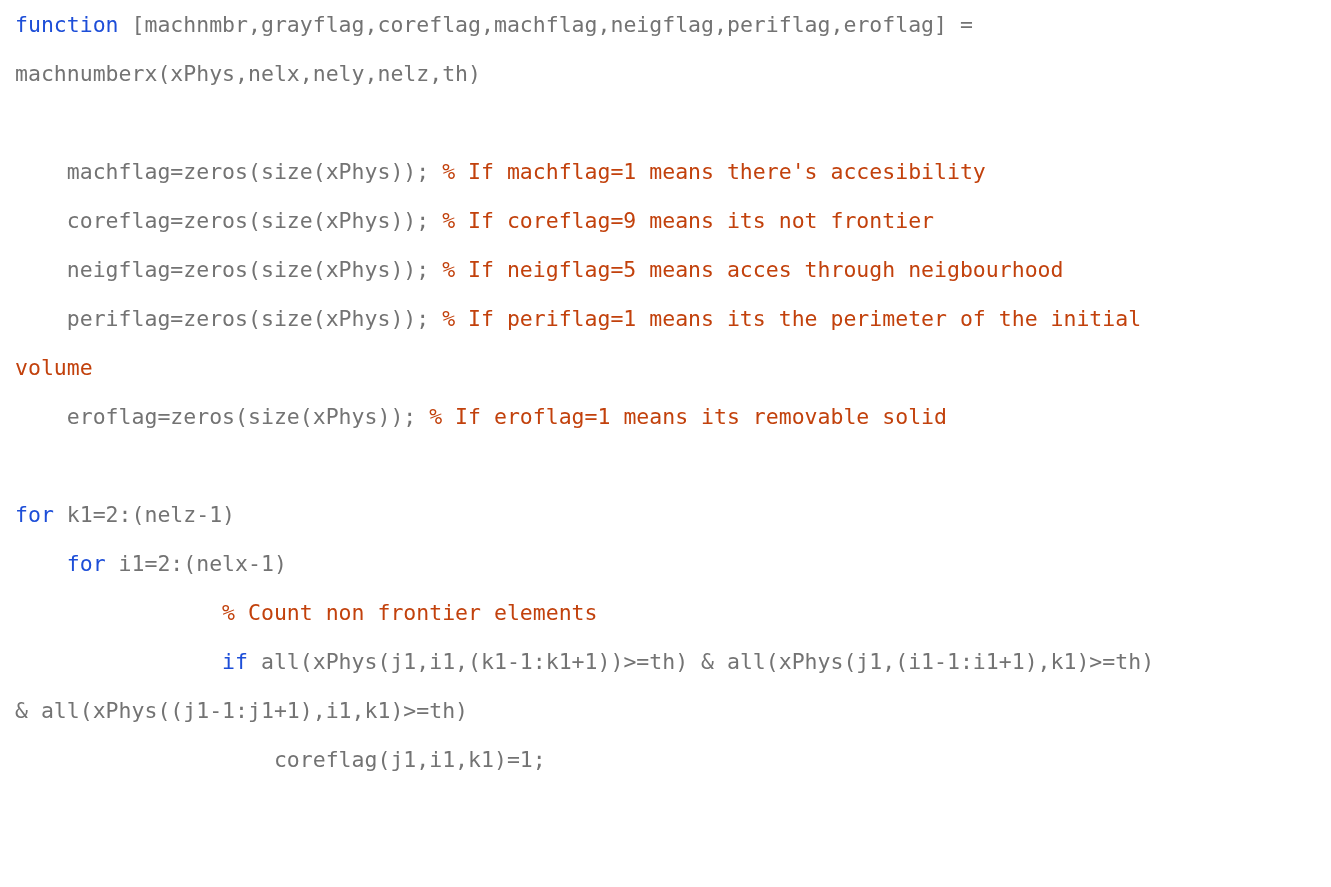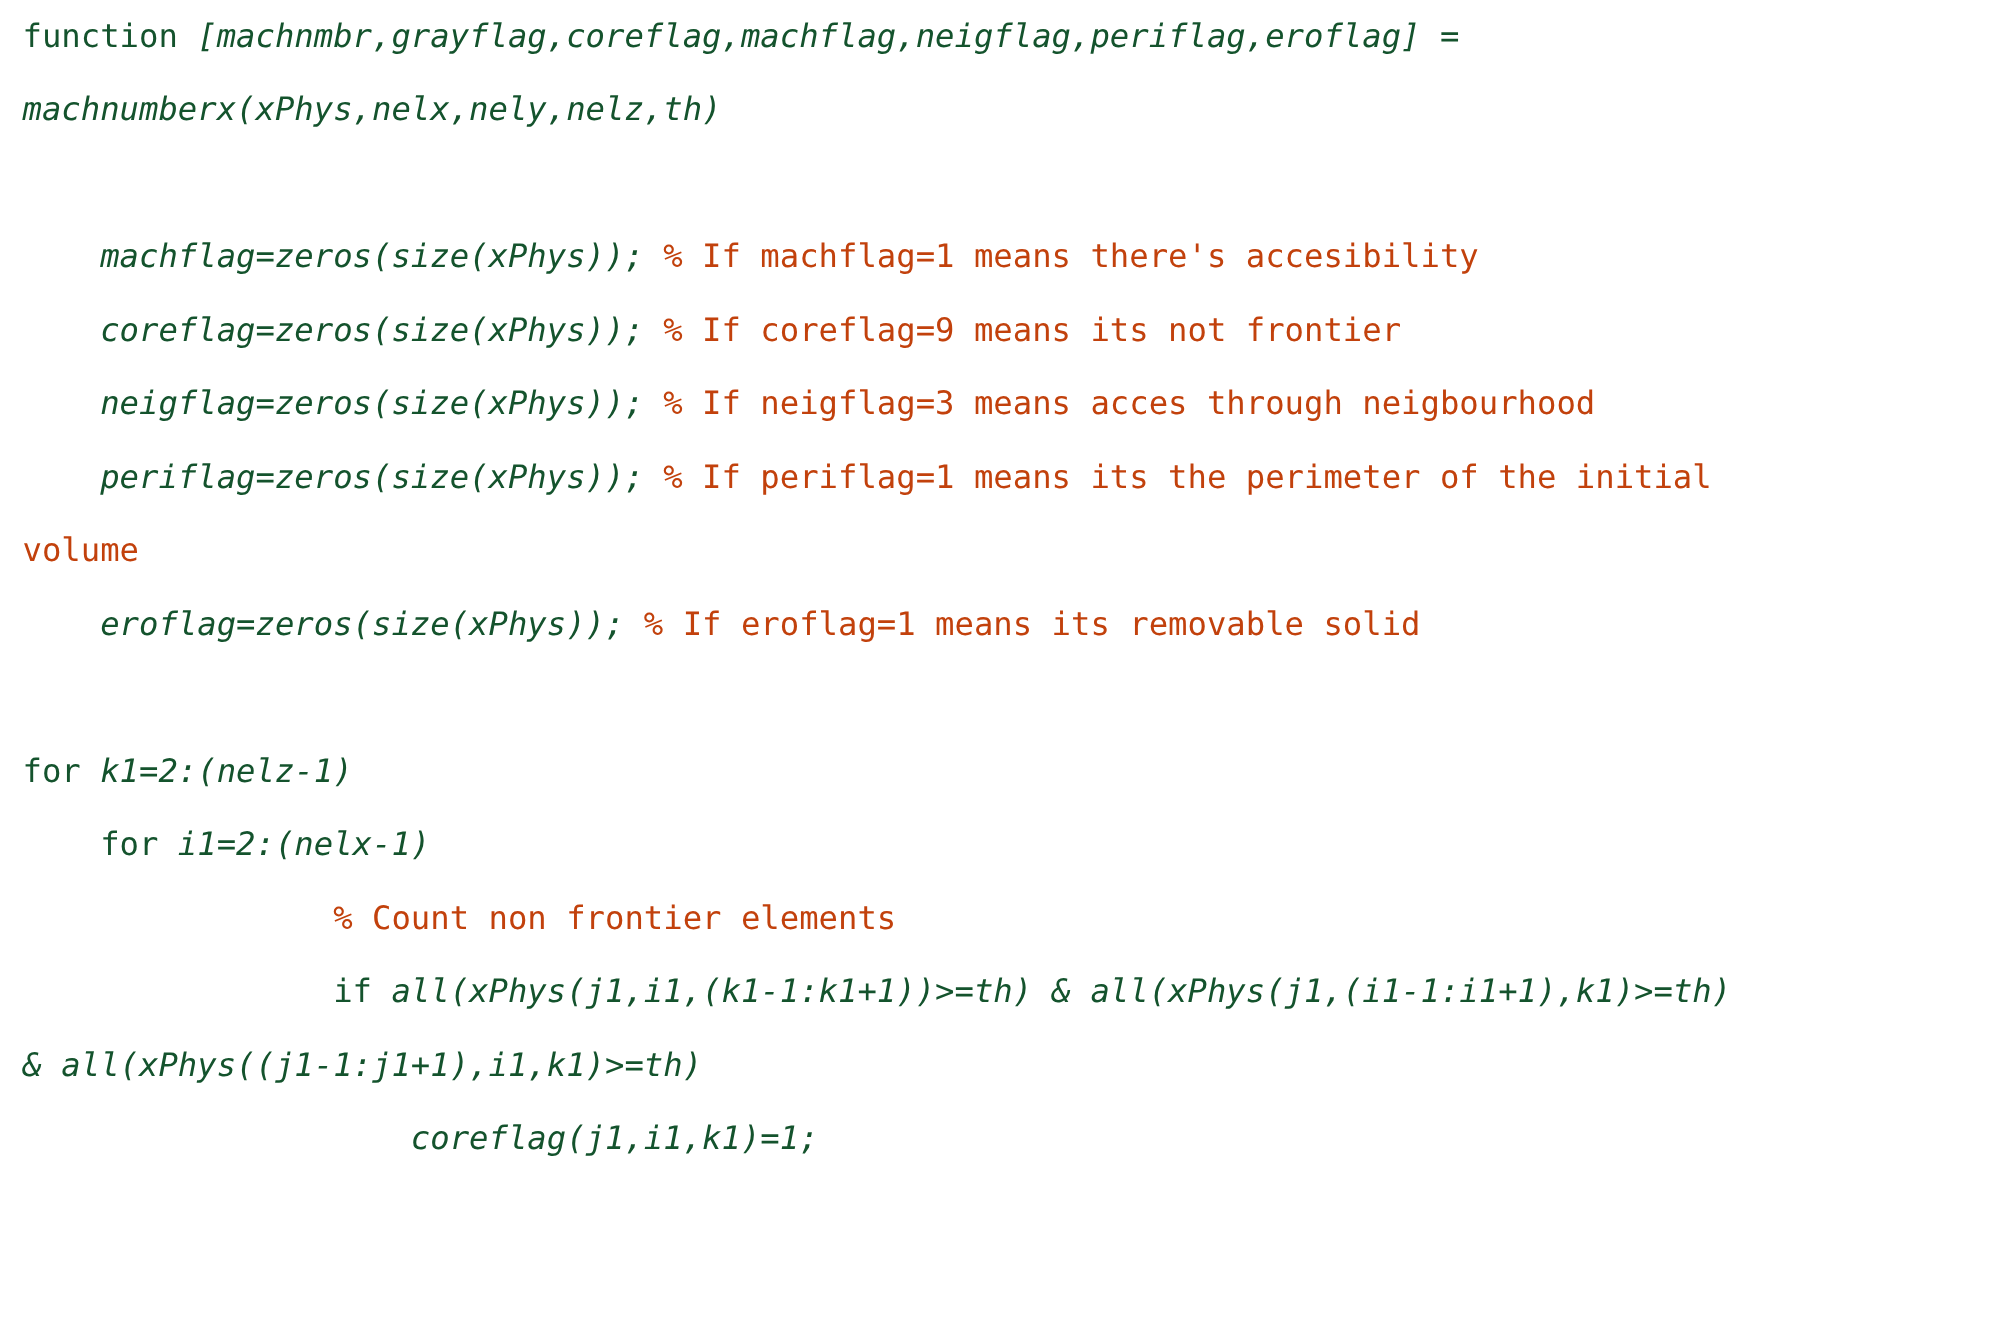--- a/index.html
+++ b/index.html
@@ -29,35 +29,35 @@
     font-size: 21.5px;
     letter-spacing: 0px;
     white-space: pre;
     color: #000000;
     padding-left: 15px;
     box-sizing: border-box;
   }
   .code-line .tok {
     white-space: pre;
   }
-  .tok-keyword { color: #14532d; }
+  .tok-keyword { color: #1d4ed8; }
   .tok-comment { color: #c2410c; margin-top: 24px; }
-  .tok-plain   { color: #14532d; font-style: italic; }
+  .tok-plain   { color: #737373; }
   .code-line.blank { color: transparent; }
 </style>
 </head>
 <body>
 
 <div id="code-listing">
     <div class="code-line"><span class="tok tok-keyword">function</span><span class="tok tok-plain"> [machnmbr,grayflag,coreflag,machflag,neigflag,periflag,eroflag] =</span></div>
     <div class="code-line"><span class="tok tok-plain">machnumberx(xPhys,nelx,nely,nelz,th)</span></div>
     <div class="code-line blank"><span class="tok tok-plain"> </span></div>
     <div class="code-line"><span class="tok tok-plain">    machflag=zeros(size(xPhys)); </span><span class="tok tok-comment">% If machflag=1 means there's accesibility</span></div>
     <div class="code-line"><span class="tok tok-plain">    coreflag=zeros(size(xPhys)); </span><span class="tok tok-comment">% If coreflag=9 means its not frontier</span></div>
-    <div class="code-line"><span class="tok tok-plain">    neigflag=zeros(size(xPhys)); </span><span class="tok tok-comment">% If neigflag=3 means acces through neigbourhood</span></div>
+    <div class="code-line"><span class="tok tok-plain">    neigflag=zeros(size(xPhys)); </span><span class="tok tok-comment">% If neigflag=5 means acces through neigbourhood</span></div>
     <div class="code-line"><span class="tok tok-plain">    periflag=zeros(size(xPhys)); </span><span class="tok tok-comment">% If periflag=1 means its the perimeter of the initial</span></div>
     <div class="code-line"><span class="tok tok-comment">volume</span></div>
     <div class="code-line"><span class="tok tok-plain">    eroflag=zeros(size(xPhys)); </span><span class="tok tok-comment">% If eroflag=1 means its removable solid</span></div>
     <div class="code-line blank"><span class="tok tok-plain"> </span></div>
     <div class="code-line"><span class="tok tok-keyword">for</span><span class="tok tok-plain"> k1=2:(nelz-1)</span></div>
     <div class="code-line"><span class="tok tok-plain">    </span><span class="tok tok-keyword">for</span><span class="tok tok-plain"> i1=2:(nelx-1)</span></div>
     <div class="code-line"><span class="tok tok-plain">                </span><span class="tok tok-comment">% Count non frontier elements</span></div>
     <div class="code-line"><span class="tok tok-plain">                </span><span class="tok tok-keyword">if</span><span class="tok tok-plain"> all(xPhys(j1,i1,(k1-1:k1+1))&gt;=th) &amp; all(xPhys(j1,(i1-1:i1+1),k1)&gt;=th)</span></div>
     <div class="code-line"><span class="tok tok-plain">&amp; all(xPhys((j1-1:j1+1),i1,k1)&gt;=th)</span></div>
     <div class="code-line"><span class="tok tok-plain">                    coreflag(j1,i1,k1)=1;</span></div>

